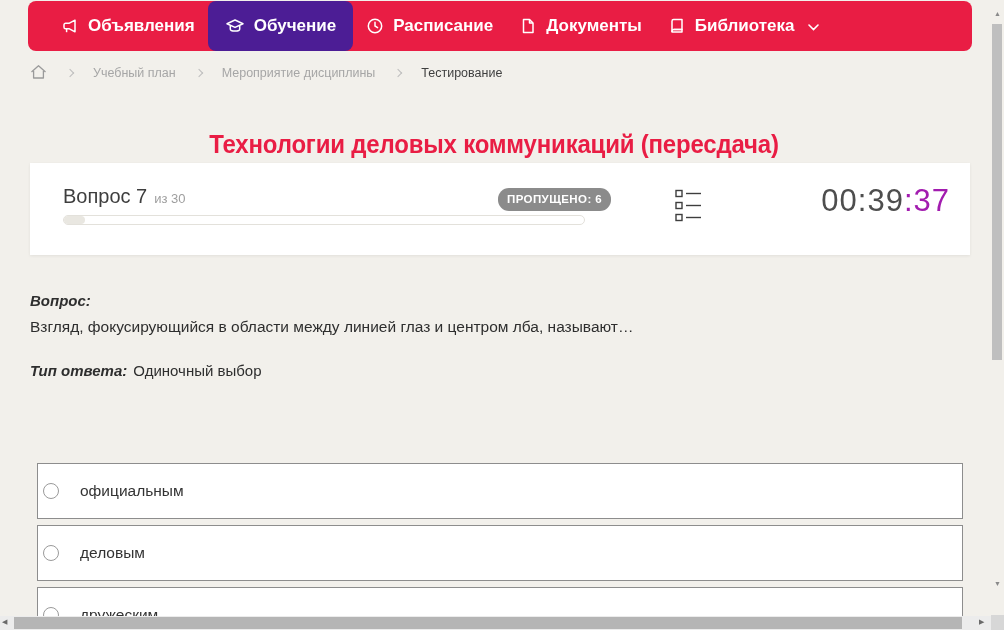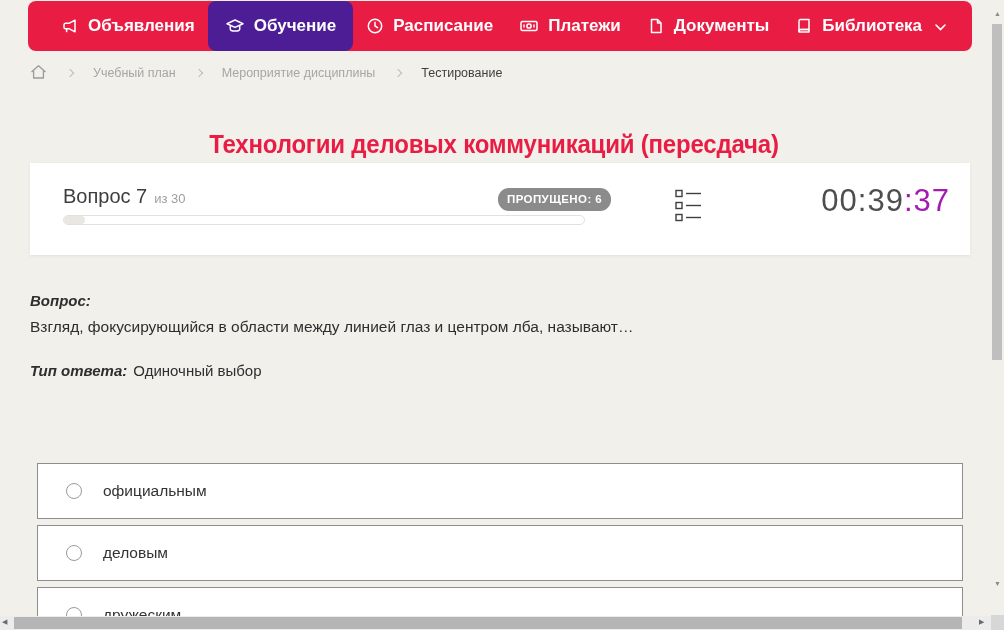--- a/index.html
+++ b/index.html
@@ -73,21 +73,21 @@
   .q-prompt-label { position:absolute; left:30px; top:292px; font-size:15px;
     font-weight:bold; font-style:italic; color:#2e2e2e; }
   .q-text { position:absolute; left:30px; top:318px; font-size:15.5px; color:#2e2e2e; width:900px; }
   .q-type { position:absolute; left:30px; top:362px; font-size:15px; color:#2e2e2e; }
   .q-type .lbl { font-weight:bold; font-style:italic; margin-right:6px; }
 
   
   .options { position:absolute; left:37px; top:463px; width:926px; }
   .option {
     height:54px; background:#fff; border:1px solid #8d8d8d;
-    display:flex; align-items:center; padding-left:28px;
+    display:flex; align-items:center; padding-left:5px;
     margin-bottom:6px; cursor:pointer; box-sizing:content-box;
   }
   .radio {
     width:14px; height:14px; border:1px solid #9a9a9a; border-radius:50%;
     background:#fff; flex:0 0 auto;
   }
   .option-label { margin-left:21px; font-size:15.5px; color:#333; }
 
   
   .vscroll-up   { position:absolute; left:991px; top:10px;  width:13px; text-align:center;
@@ -139,32 +139,20 @@
           <g fill="none" stroke="#fff" stroke-width="1.5">
             <circle cx="9" cy="9" r="6.7"></circle>
             <path d="M9 5.3V9l2.6 1.6" stroke-linecap="round"></path>
           </g>
         </svg>
     </span>
     <span>Расписание</span>
   </div>
   <div class="nav-item">
     <span>
-      <svg width="20" height="18" viewBox="0 0 20 18">
-          <g fill="none" stroke="#fff" stroke-width="1.5">
-            <rect x="2" y="4.5" width="16" height="9" rx="1.5"></rect>
-            <circle cx="10" cy="9" r="2.1"></circle>
-            <path d="M5 8v2M15 8v2" stroke-linecap="round"></path>
-          </g>
-        </svg>
-    </span>
-    <span>Платежи</span>
-  </div>
-  <div class="nav-item">
-    <span>
       <svg width="18" height="18" viewBox="0 0 18 18">
           <g fill="none" stroke="#fff" stroke-width="1.5" stroke-linejoin="round">
             <path d="M4.5 2.5h6L14 6v9.5h-9.5z"></path>
             <path d="M10.5 2.5V6H14"></path>
           </g>
         </svg>
     </span>
     <span>Документы</span>
   </div>
   <div class="nav-item">

